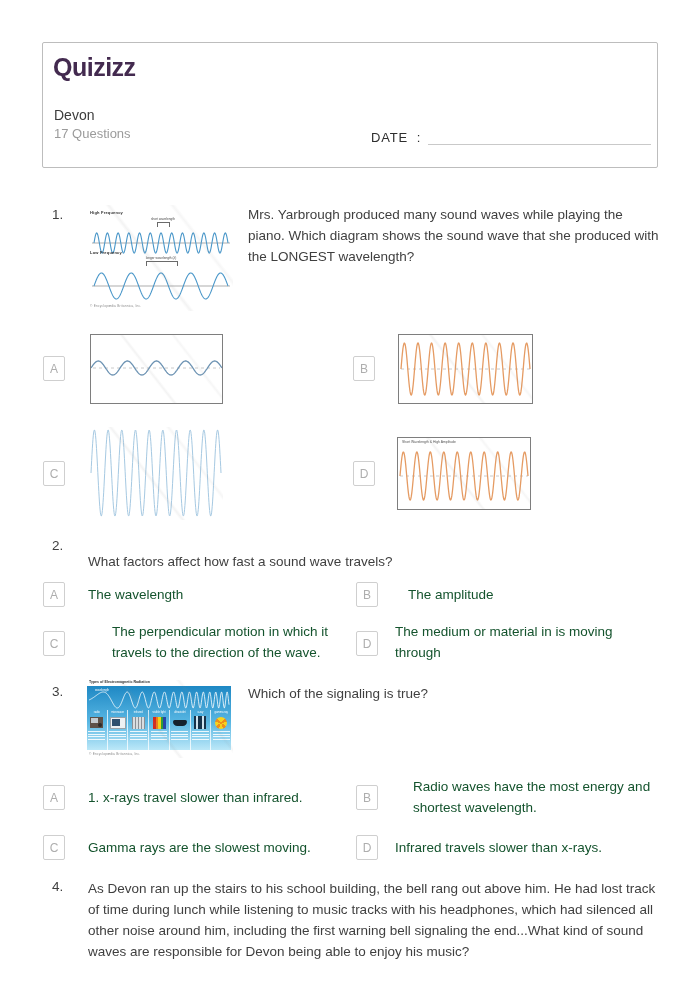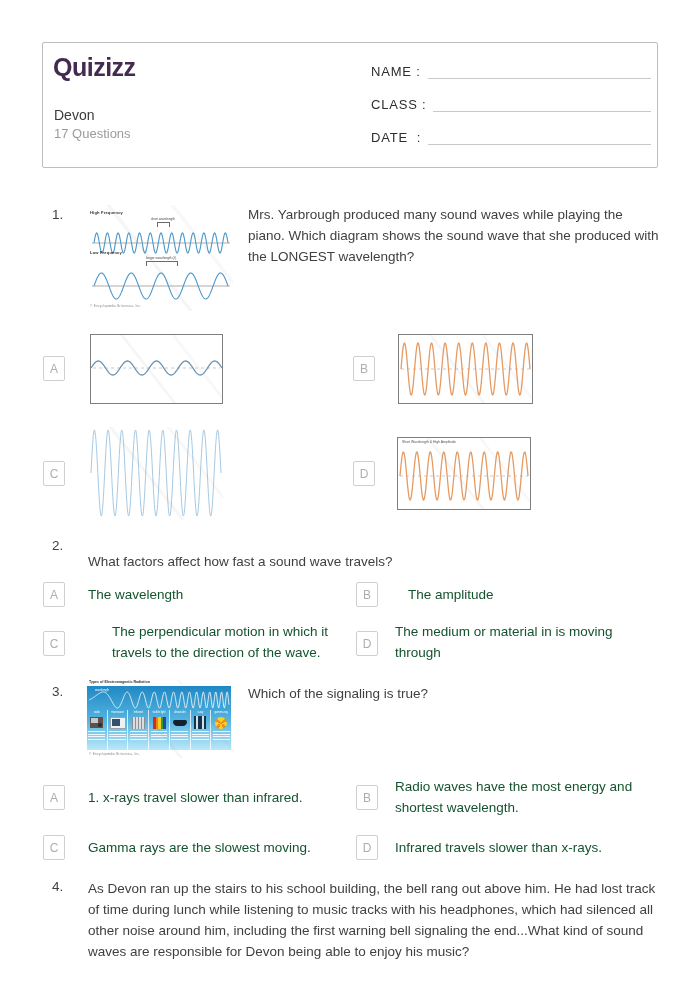--- a/index.html
+++ b/index.html
@@ -59,28 +59,20 @@
   svg{display:block;}
 </style>
 </head>
 <body>
 
 <div class="header-box">
   <div class="logo">Quizizz</div>
   <div class="quiz-title">Devon</div>
   <div class="quiz-sub">17 Questions</div>
 
-  <div class="field-row" style="top:16px;">
-    <span class="field-label">NAME :</span>
-    <span class="field-line"></span>
-  </div>
-  <div class="field-row" style="top:49px;">
-    <span class="field-label">CLASS :</span>
-    <span class="field-line"></span>
-  </div>
   <div class="field-row" style="top:82px;">
     <span class="field-label">DATE  :</span>
     <span class="field-line"></span>
   </div>
 </div>
 
 <div class="qnum" style="left:52px;top:207px;">1.</div>
 
 <div class="thumb" style="left:87px;top:205px;width:146px;height:106px;">
   <div class="fig-label" style="left:3px;top:5px;">High Frequency</div>
@@ -213,20 +205,20 @@
     </div>
   </div>
   <div class="fig-credit" style="left:2px;top:72px;">© Encyclopædia Britannica, Inc.</div>
 </div>
 
 <div class="qtext" style="left:248px;top:683px;width:410px;">Which of the signaling is true?</div>
 
 <div class="letter" style="left:43px;top:785px;">A</div>
 <div class="opt-text" style="left:88px;top:787px;width:260px;">1. x-rays travel slower than infrared.</div>
 <div class="letter" style="left:356px;top:785px;">B</div>
-<div class="opt-text" style="left:395px;top:776px;width:262px;">Radio waves have the most energy and shortest wavelength.</div>
+<div class="opt-text" style="left:413px;top:776px;width:262px;">Radio waves have the most energy and shortest wavelength.</div>
 <div class="letter" style="left:43px;top:835px;">C</div>
 <div class="opt-text" style="left:88px;top:837px;width:260px;">Gamma rays are the slowest moving.</div>
 <div class="letter" style="left:356px;top:835px;">D</div>
 <div class="opt-text" style="left:395px;top:837px;width:262px;">Infrared travels slower than x-rays.</div>
 
 <div class="qnum" style="left:52px;top:879px;">4.</div>
 <div class="qtext" style="left:88px;top:878px;width:572px;">As Devon ran up the stairs to his school building, the bell rang out above him. He had lost track of time during lunch while listening to music tracks with his headphones, which had silenced all other noise around him, including the first warning bell signaling the end...What kind of sound waves are responsible for Devon being able to enjoy his music?</div>
 
 </body></html>

